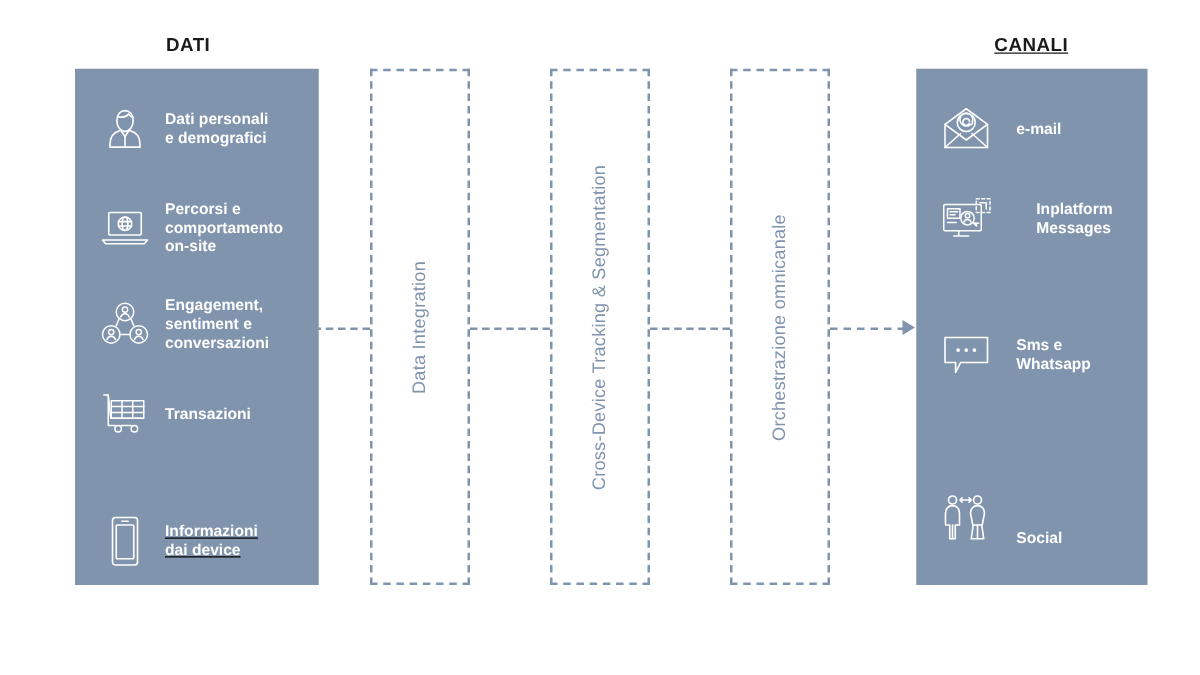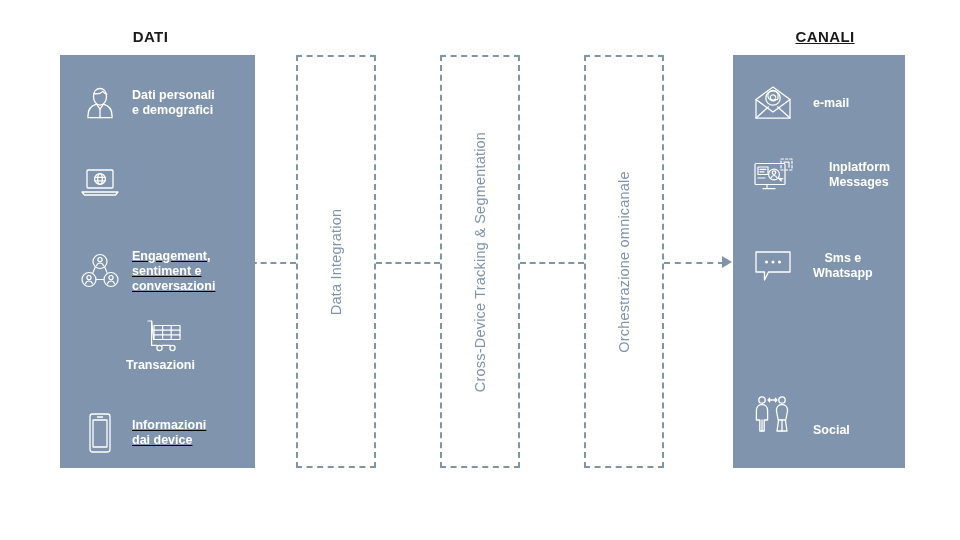--- a/index.html
+++ b/index.html
@@ -16,21 +16,21 @@
   }
   #hdr-dati  {left:60px;  top:28px; width:181px;}
   #hdr-canali{left:733px; top:28px; width:184px;text-decoration:underline;}
 
   
   .panel{
     position:absolute;background:#8194ad;
     box-sizing:border-box;
   }
   #panel-dati  {left:60px; top:55px; width:195px; height:413px;}
-  #panel-canali{left:733px;top:55px; width:172px; height:413px;}
+  #panel-canali{left:733px;top:55px; width:185px; height:413px;}
 
   .panel-row{
     position:absolute;display:flex;align-items:center;
     left:0;width:100%;
   }
   .row-icon{
     width:52px;min-width:52px;height:48px;margin-left:14px;
     display:flex;align-items:center;justify-content:center;
   }
   .row-icon svg{display:block;overflow:visible;}
@@ -99,43 +99,46 @@
     <div class="panel-row" style="top:92px;height:70px;">
       <div class="row-icon">
         <svg width="40" height="32" viewBox="0 0 40 32" fill="none" stroke="#ffffff" stroke-width="1.3" stroke-linecap="round" stroke-linejoin="round">
           <rect x="7" y="4" width="26" height="18" rx="1"></rect>
           <path d="M2 26h36l-2.5 3H4.5z"></path>
           <circle cx="20" cy="13" r="5.4"></circle>
           <ellipse cx="20" cy="13" rx="2.3" ry="5.4"></ellipse>
           <path d="M14.8 11.3h10.4M14.8 14.8h10.4"></path>
         </svg>
       </div>
-    </div>
-
-    <div class="panel-row" style="top:178px;height:76px;text-decoration:underline;">
+      <div class="row-label">Percorsi e
+comportamento
+on-site</div>
+    </div>
+
+    <div class="panel-row" style="top:166px;height:76px;">
       <div class="row-icon">
         <svg width="40" height="40" viewBox="0 0 40 40" fill="none" stroke="#ffffff" stroke-width="1.2" stroke-linecap="round" stroke-linejoin="round">
           <circle cx="20" cy="10.5" r="7"></circle>
           <circle cx="20" cy="8.6" r="2.1"></circle>
           <path d="M16.6 14.6c.5-1.7 1.8-2.6 3.4-2.6s2.9.9 3.4 2.6"></path>
           <circle cx="9" cy="28.5" r="7"></circle>
           <circle cx="9" cy="26.6" r="2.1"></circle>
           <path d="M5.6 32.6c.5-1.7 1.8-2.6 3.4-2.6s2.9.9 3.4 2.6"></path>
           <circle cx="31" cy="28.5" r="7"></circle>
           <circle cx="31" cy="26.6" r="2.1"></circle>
           <path d="M27.6 32.6c.5-1.7 1.8-2.6 3.4-2.6s2.9.9 3.4 2.6"></path>
           <path d="M15.3 15.9 13 21.6M24.7 15.9 27 21.6M16.1 28.5h7.8"></path>
         </svg>
       </div>
       <div class="row-label">Engagement,
 sentiment e
 conversazioni</div>
     </div>
 
-    <div class="panel-row" style="top:258px;height:60px;flex-direction:column;">
+    <div class="panel-row" style="top:246px;height:60px;">
       <div class="row-icon">
         <svg width="40" height="36" viewBox="0 0 40 36" fill="none" stroke="#ffffff" stroke-width="1.2" stroke-linecap="round" stroke-linejoin="round">
           <path d="M3 3h3.6l2 18.5h24"></path>
           <rect x="9" y="7.5" width="26" height="14"></rect>
           <path d="M9 12.2h26M9 16.9h26M17.6 7.5v14M26.2 7.5v14"></path>
           <circle cx="14.5" cy="30" r="2.6"></circle>
           <circle cx="27.5" cy="30" r="2.6"></circle>
           <path d="M6.6 3v24.4h5.3M17.1 27.4h7.8"></path>
         </svg>
       </div>
@@ -199,21 +202,21 @@
           <path d="M21.2 21.6c.4-1.4 1.5-2.1 2.8-2.1s2.4.7 2.8 2.1"></path>
           <path d="m28.6 22.4 2.6 2.4-.3-2 2-.2z" fill="#ffffff"></path>
           <rect x="31" y="3" width="11" height="11" stroke-dasharray="2.4 2"></rect>
           <path d="M34 6.2h5v5"></path>
         </svg>
       </div>
       <div class="row-label">Inplatform
 Messages</div>
     </div>
 
-    <div class="panel-row" style="top:180px;height:62px;text-align:center;">
+    <div class="panel-row" style="top:198px;height:62px;">
       <div class="row-icon">
         <svg width="42" height="34" viewBox="0 0 42 34" fill="none" stroke="#ffffff" stroke-width="1.3" stroke-linecap="round" stroke-linejoin="round">
           <path d="M4 3h34v20H16.5l-4 8v-8H4z"></path>
           <circle cx="14.5" cy="13" r="1.5" fill="#ffffff" stroke="none"></circle>
           <circle cx="21" cy="13" r="1.5" fill="#ffffff" stroke="none"></circle>
           <circle cx="27.5" cy="13" r="1.5" fill="#ffffff" stroke="none"></circle>
         </svg>
       </div>
       <div class="row-label">Sms e
 Whatsapp</div>

